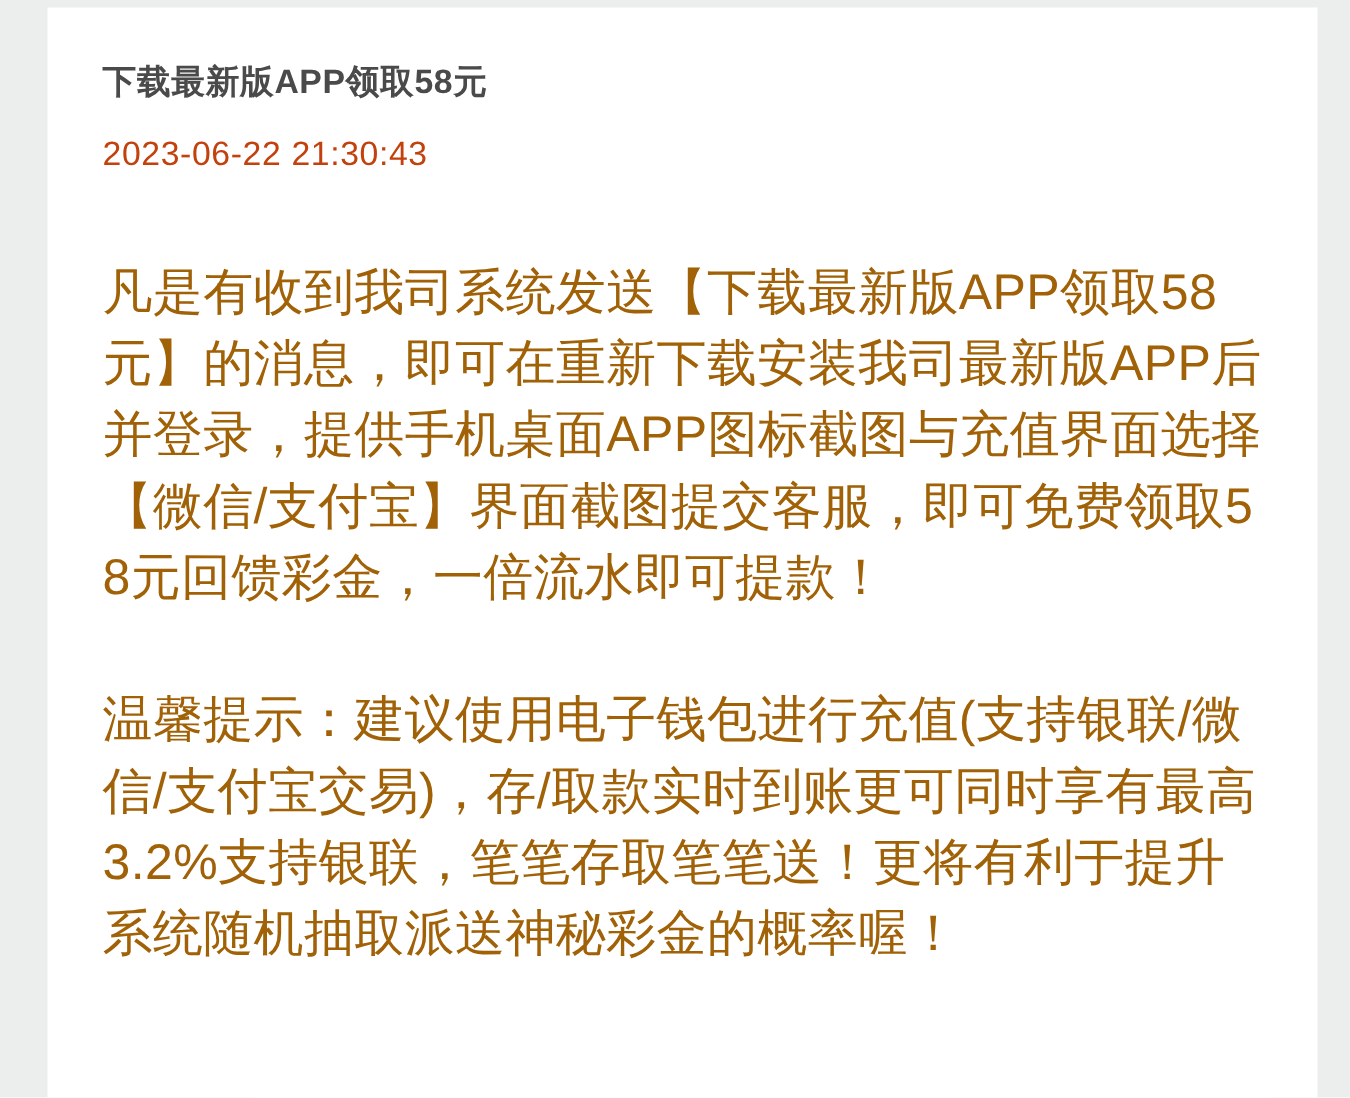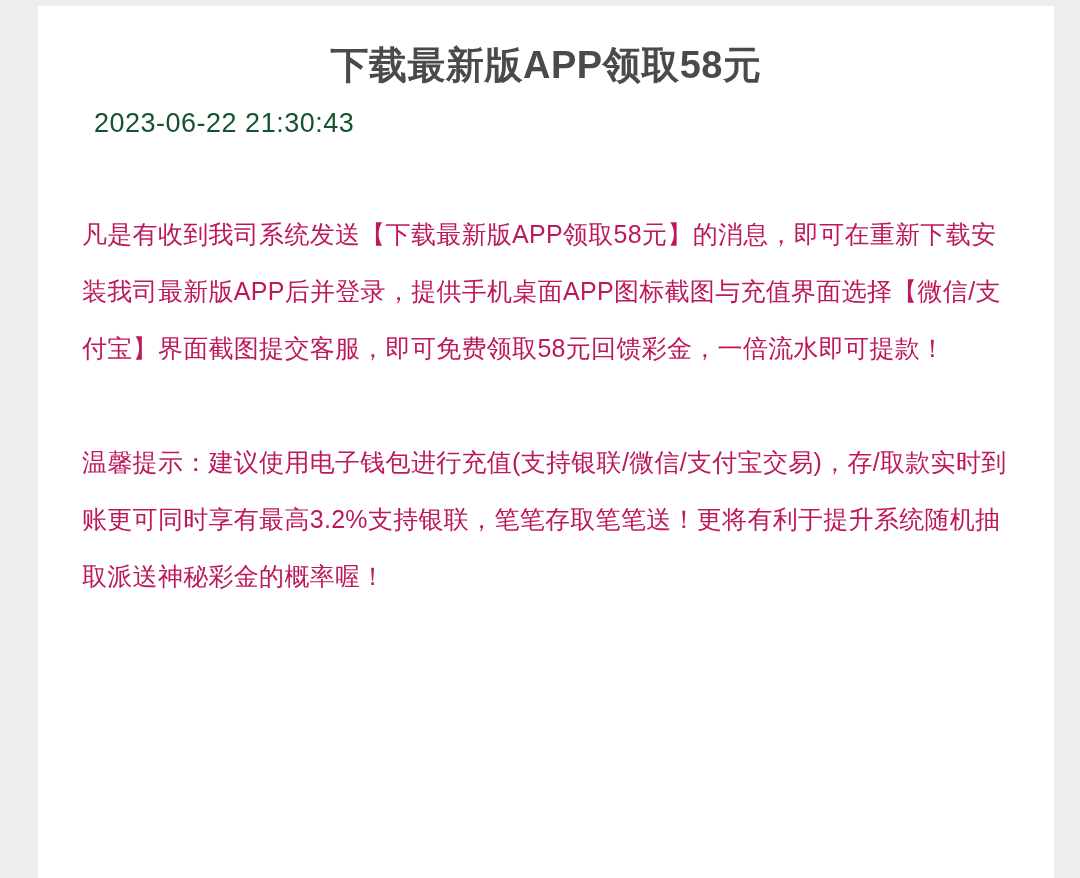--- a/index.html
+++ b/index.html
@@ -19,42 +19,41 @@
     top: 6px;
     width: 1016px;
     height: 872px;
     background: #ffffff;
     box-sizing: border-box;
   }
   .content {
     padding: 36px 44px 0 44px;
   }
   .notice-title {
-    font-size: 38px;
+    font-size: 27px;
     line-height: 46px;
     color: #4a4a4a;
     font-weight: 700;
     letter-spacing: 0.5px;
     margin: 0 0 18px 0;
-    text-align: center;
   }
   .notice-date {
     font-size: 27px;
     line-height: 34px;
-    color: #14532d;
+    color: #c2410c;
     letter-spacing: 0.5px;
-    margin: 12px;
+    margin: 0;
   }
   .body-block {
     margin-top: 66px;
   }
   .body-paragraph {
-    font-size: 25px;
+    font-size: 40px;
     line-height: 57px;
-    color: #be185d;
+    color: #a16207;
     letter-spacing: 0.3px;
     margin: 0;
     word-break: break-all;
   }
   .body-paragraph + .body-paragraph {
     margin-top: 57px;
   }
 </style>
 </head>
 <body>

